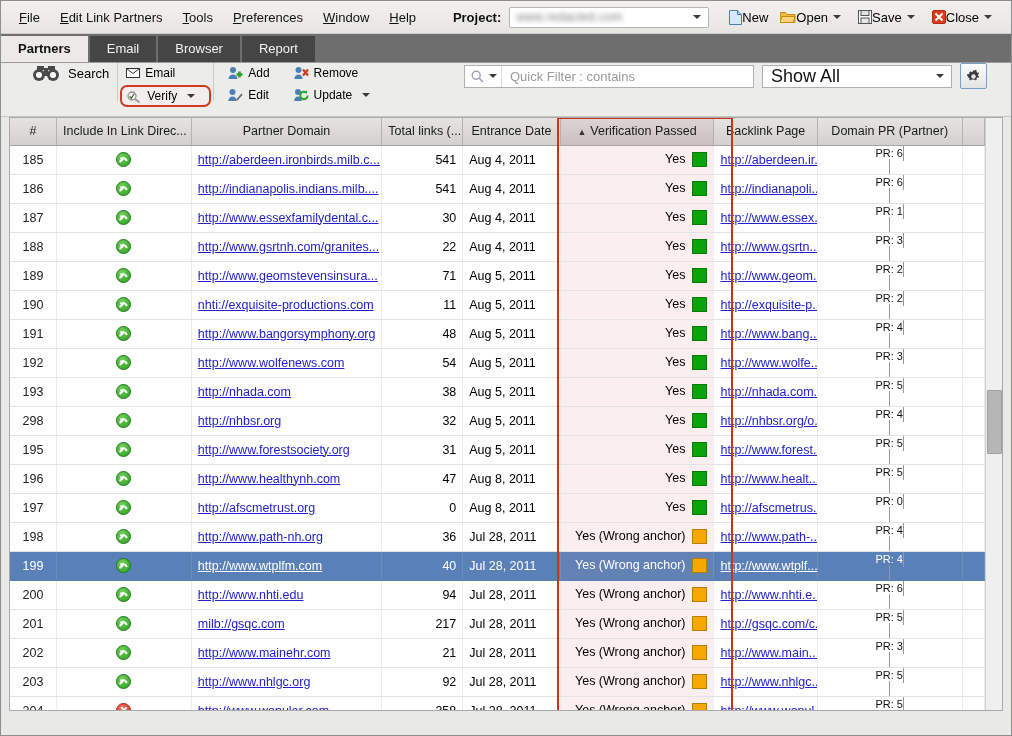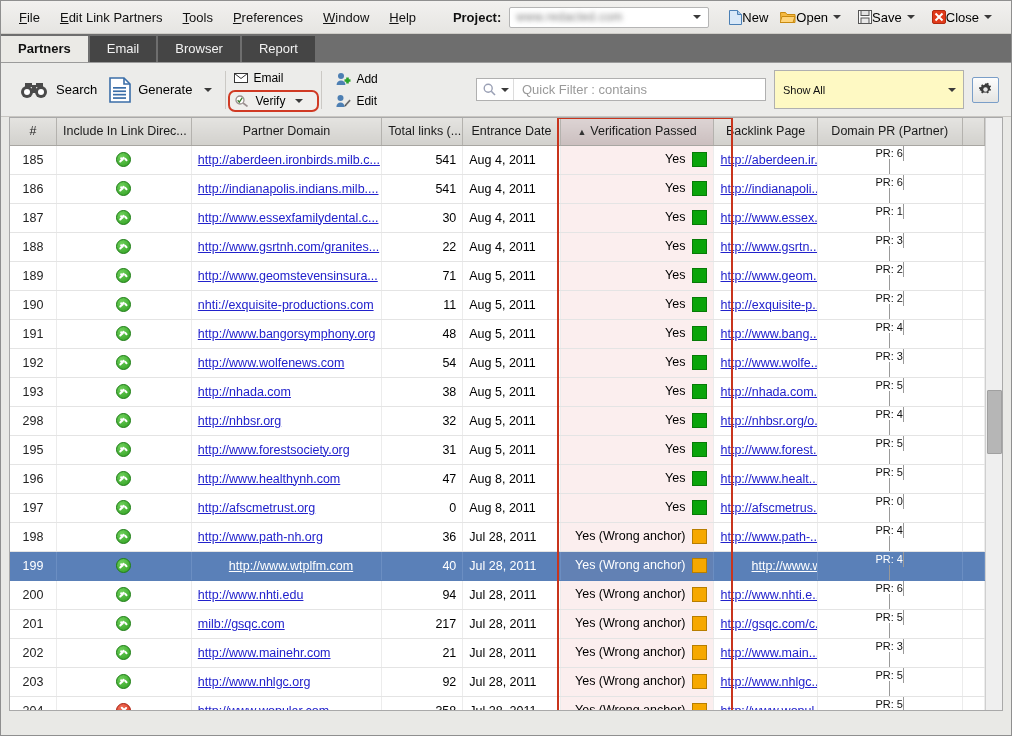--- a/index.html
+++ b/index.html
@@ -56,38 +56,38 @@
   .tab{
     height:26px;line-height:26px;padding:0 17px;font-size:13px;
     color:#f2f2f2;background:#454545;margin-right:2px;cursor:default;white-space:nowrap;
   }
   .tab.active{background:#ebeae6;color:#111;font-weight:bold;}
 
   
   .toolbar{
     flex:0 0 54px;height:54px;background:#ececea;
     border-bottom:1px solid #c8c6c2;
-    display:flex;align-items:center;padding:0 12px;box-sizing:border-box;
+    display:flex;align-items:flex-start;padding:0 24px;box-sizing:border-box;
     position:relative;
   }
   .tb-sep{width:1px;height:38px;background:#cbc9c5;margin:0 2px;}
   .tb-big{display:flex;align-items:center;gap:7px;padding:0 6px;cursor:default;font-size:13px;}
   .tb-stack{display:flex;flex-direction:column;justify-content:center;gap:2px;}
   .tb-small{display:flex;align-items:center;gap:5px;font-size:12px;padding:2px 5px;cursor:default;white-space:nowrap;border:1px solid transparent;border-radius:4px;}
   .tb-small.highlight{border:2px solid #d03a24;border-radius:7px;padding:2px 9px 2px 5px;background:#f0efed;}
   .filter-wrap{display:flex;align-items:center;margin-left:auto;gap:8px;}
   .qf-box{
     display:flex;align-items:center;height:23px;width:290px;
     background:#fff;border:1px solid #b0b0b0;box-sizing:border-box;
   }
   .qf-icon-part{display:flex;align-items:center;gap:3px;padding:0 4px 0 6px;border-right:1px solid #dcdcdc;height:100%;}
   .qf-text{padding-left:8px;color:#9a9a9a;font-size:13px;}
   .showall{
-    width:190px;height:39px;background:#fef9c3;border:1px solid #b0b0b0;
-    display:flex;align-items:center;padding:0 2px 0 8px;box-sizing:border-box;font-size:11px;color:#111;
+    width:190px;height:23px;background:#ffffff;border:1px solid #b0b0b0;
+    display:flex;align-items:center;padding:0 2px 0 8px;box-sizing:border-box;font-size:18px;color:#111;
   }
   .gear-btn{
     width:25px;height:24px;border:1px solid #7a9ec8;background:linear-gradient(#fdfdfd,#e4e4e2);
     display:flex;align-items:center;justify-content:center;border-radius:2px;
   }
 
   
   .gridwrap{flex:1;display:flex;flex-direction:column;background:#fff;margin:0 8px 10px 8px;border:1px solid #a9a9a9;overflow:hidden;position:relative;}
   .gridscroll{flex:1;display:flex;overflow:hidden;}
   .gridcore{flex:1;display:flex;flex-direction:column;overflow:hidden;}
@@ -98,21 +98,21 @@
     font-size:12.5px;font-weight:normal;color:#1a1a1a;height:27px;padding:0 6px;
     box-sizing:border-box;white-space:nowrap;overflow:hidden;
   }
   table.grid th.sorted{background:linear-gradient(#ddd4d4,#cbbfbf);}
   table.grid td{
     border-right:1px solid #ececec;border-bottom:1px solid #e4e4e4;
     height:24px;padding:0 6px;font-size:12.5px;box-sizing:border-box;
     white-space:nowrap;overflow:hidden;
   }
   tr.row.selected td{background:#5a80b8 !important;color:#fff;border-bottom-color:#5a80b8;border-right-color:#6b8ec2;}
-  tr.row.selected td a{color:#fff;margin-left:31px;}
+  tr.row.selected td a{color:#fff;}
   td.c-num{text-align:center;color:#222;}
   td.c-chk{text-align:center;}
   td.c-dom{text-align:left;}
   td.c-links{text-align:right;}
   td.c-date{text-align:left;}
   td.c-ver{text-align:right;background:#fbeeee;margin-top:32px;}
   tr.row.selected td.c-ver{background:#6281b4 !important;}
   td.c-back{text-align:left;}
   td.c-pr{text-align:center;}
   td.c-pad{}
@@ -234,34 +234,20 @@
           <path d="M17 3h7v4h-7z" fill="#4a4a4a"></path>
         <circle cx="8" cy="12" r="6" fill="#4a4a4a"></circle>
           <circle cx="22" cy="12" r="6" fill="#4a4a4a"></circle>
         <circle cx="8" cy="12" r="3" fill="#fff"></circle>
           <circle cx="22" cy="12" r="3" fill="#fff"></circle>
         <rect x="13" y="5" width="4" height="8" fill="#4a4a4a"></rect>
       </svg>
       <span>Search</span>
     </div>
 
-    <div class="tb-big">
-      <svg width="22" height="26" viewBox="0 0 22 26">
-        <path d="M1 1h14l6 6v18H1z" fill="#fff" stroke="#3b6ea8" stroke-width="1.6"></path>
-        <path d="M15 1v6h6" fill="none" stroke="#3b6ea8" stroke-width="1.6"></path>
-        <g fill="#3b6ea8">
-            <rect x="4" y="10" width="13" height="1.7"></rect>
-            <rect x="4" y="13.4" width="13" height="1.7"></rect>
-            <rect x="4" y="16.8" width="13" height="1.7"></rect>
-            <rect x="4" y="20.2" width="13" height="1.7"></rect>
-          </g>
-      </svg>
-      <span>Generate</span>
-      <span class="caret"></span>
-    </div>
 
     <div class="tb-sep"></div>
 
     <div class="tb-stack">
       <div class="tb-small">
         <svg width="14" height="10" viewBox="0 0 14 10">
           <rect x="0.5" y="0.5" width="13" height="9" fill="#fff" stroke="#333"></rect>
           <path d="M0.5 0.5L7 5.5 13.5 0.5" fill="none" stroke="#333"></path>
         </svg>
         <span>Email</span>
@@ -292,20 +278,40 @@
         <svg width="15" height="14" viewBox="0 0 15 14">
           <circle cx="4.5" cy="4" r="3" fill="#4d7fb3"></circle>
           <path d="M0.4 13c0-3 1.8-4.6 4.1-4.6S8.6 10 8.6 13z" fill="#4d7fb3"></path>
           <path d="M9 10.5L13.5 5.5l1.2 1.2L10.2 11.7z" fill="#6a6a6a"></path>
           <path d="M9 10.5l-0.6 2 2-0.6z" fill="#333"></path>
         </svg>
         <span>Edit</span>
       </div>
     </div>
 
+    <div class="tb-stack" style="margin-left:12px;">
+      <div class="tb-small">
+        <svg width="15" height="14" viewBox="0 0 15 14">
+          <circle cx="4.5" cy="4" r="3" fill="#4d7fb3"></circle>
+          <path d="M0.4 13c0-3 1.8-4.6 4.1-4.6S8.6 10 8.6 13z" fill="#4d7fb3"></path>
+          <path d="M9 3.5l5 6M14 3.5l-5 6" stroke="#d23a1a" stroke-width="2.2"></path>
+        </svg>
+        <span>Remove</span>
+      </div>
+      <div class="tb-small">
+        <svg width="15" height="14" viewBox="0 0 15 14">
+          <circle cx="4" cy="4" r="3" fill="#4d7fb3"></circle>
+          <path d="M0.2 13c0-3 1.6-4.6 3.8-4.6S7.8 10 7.8 13z" fill="#4d7fb3"></path>
+          <path d="M13.6 7.5a3.7 3.7 0 1 1-1.2-2.8" fill="none" stroke="#2aa32a" stroke-width="2"></path>
+          <path d="M12.9 2.2l0.2 3.1-3.1-0.2z" fill="#2aa32a"></path>
+        </svg>
+        <span>Update</span>
+        <span class="caret"></span>
+      </div>
+    </div>
 
     <div class="filter-wrap">
       <div class="qf-box">
         <span class="qf-icon-part">
           <svg width="13" height="13" viewBox="0 0 13 13">
             <circle cx="5.2" cy="5.2" r="4" fill="none" stroke="#9aa0b5" stroke-width="1.4"></circle>
             <path d="M8.3 8.3L12 12" stroke="#9aa0b5" stroke-width="1.6"></path>
           </svg>
           <span class="caret" style="margin:0 0 0 2px;"></span>
         </span>

